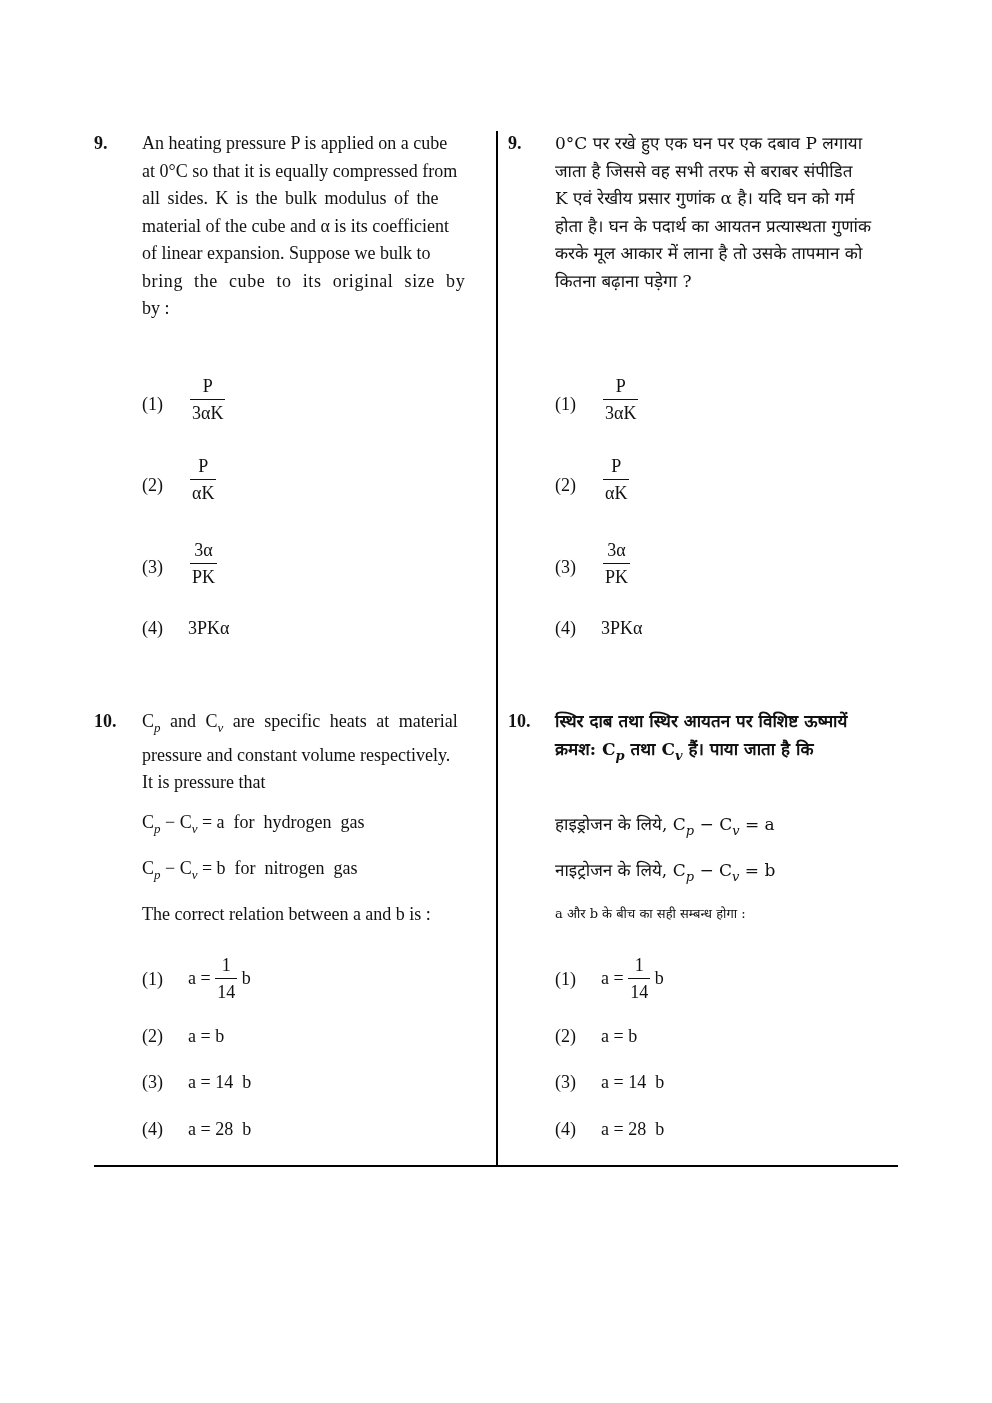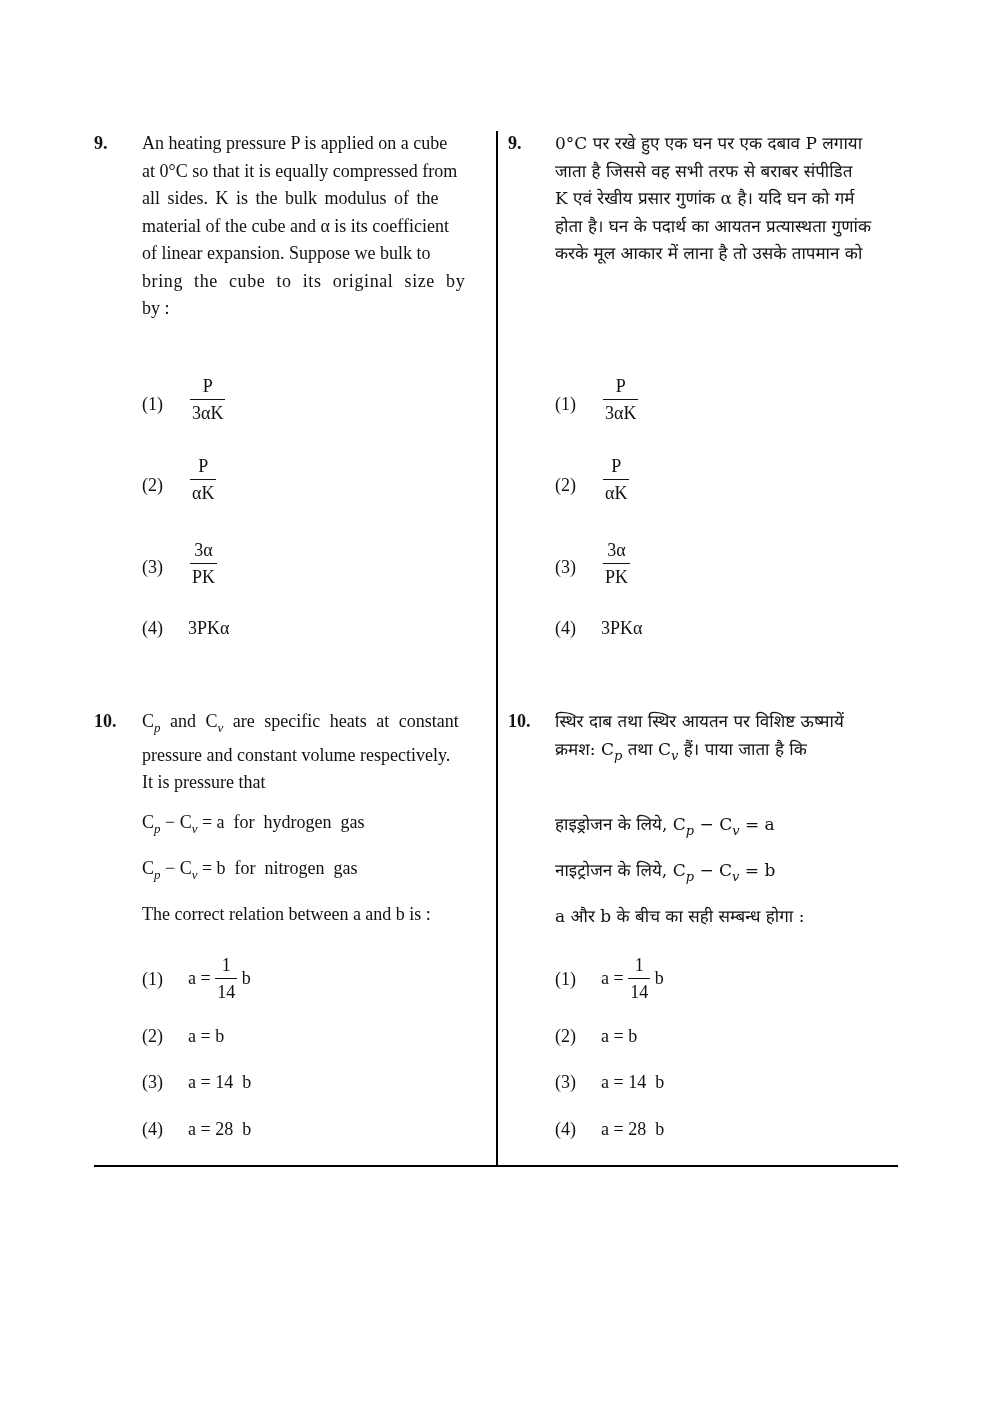--- a/index.html
+++ b/index.html
@@ -60,21 +60,21 @@
       <span class="num">3α</span>
       <span class="bar"></span>
       <span class="den">PK</span>
     </span>
 </div>
 <div class="abs optnum" style="left:142px;top:618px;">(4)</div>
 <div class="abs optval" style="left:188px;top:618px;">3PKα</div>
 
 <div class="abs qnum" style="left:94px;top:711px;">10.</div>
 <div class="abs para" style="left:142px;top:708px;width:342px;">
-  <div style="word-spacing:5px;"><span>C</span><sub>p</sub><span> and C</span><sub>v</sub><span> are specific heats at constant</span></div>
+  <div style="word-spacing:5px;"><span>C</span><sub>p</sub><span> and C</span><sub>v</sub><span> are specific heats at material</span></div>
   <div>pressure and constant volume respectively.</div>
   <div>It is pressure that</div>
 </div>
 <div class="abs line" style="left:142px;top:812px;">
   <span>C</span><sub>p</sub><span> − C</span><sub>v</sub><span style="white-space:pre;"> = a  for  hydrogen  gas</span>
 </div>
 <div class="abs line" style="left:142px;top:858px;">
   <span>C</span><sub>p</sub><span> − C</span><sub>v</sub><span style="white-space:pre;"> = b  for  nitrogen  gas</span>
 </div>
 <div class="abs line" style="left:142px;top:904px;">The correct relation between a and b is :</div>
@@ -96,20 +96,21 @@
 <div class="abs optnum" style="left:142px;top:1119px;">(4)</div>
 <div class="abs optval" style="left:188px;top:1119px;white-space:pre;">a = 28  b</div>
 
 <div class="abs qnum" style="left:508px;top:133px;">9.</div>
 <div class="abs para-hi" style="left:555px;top:130px;width:343px;">
   <div>0°C पर रखे हुए एक घन पर एक दबाव P लगाया</div>
   <div>जाता है जिससे वह सभी तरफ से बराबर संपीडित</div>
   <div>K एवं रेखीय प्रसार गुणांक α है।  यदि घन को गर्म</div>
   <div>होता है।  घन के पदार्थ का आयतन प्रत्यास्थता गुणांक</div>
   <div>करके मूल आकार में लाना है तो उसके तापमान को</div>
+  <div>कितना बढ़ाना पड़ेगा ?</div>
 </div>
 
 <div class="abs optnum" style="left:555px;top:394px;">(1)</div>
 <div class="abs" style="left:603px;top:376px;">
   <span class="frac">
       <span class="num">P</span>
       <span class="bar"></span>
       <span class="den">3αK</span>
     </span>
 </div>
@@ -126,31 +127,31 @@
   <span class="frac">
       <span class="num">3α</span>
       <span class="bar"></span>
       <span class="den">PK</span>
     </span>
 </div>
 <div class="abs optnum" style="left:555px;top:618px;">(4)</div>
 <div class="abs optval" style="left:601px;top:618px;">3PKα</div>
 
 <div class="abs qnum" style="left:508px;top:711px;">10.</div>
-<div class="abs para-hi" style="left:555px;top:708px;width:343px;">
+<div class="abs para-hi" style="left:555px;top:708px;width:343px;font-weight:bold;">
   <div>स्थिर दाब तथा स्थिर आयतन पर विशिष्ट ऊष्मायें</div>
   <div><span>क्रमश: C</span><sub>p</sub><span> तथा C</span><sub>v</sub><span> हैं।  पाया जाता है कि</span></div>
 </div>
 <div class="abs line" style="left:555px;top:812px;font-family:'DejaVu Serif','Liberation Serif',serif;font-size:17px;">
   <span>हाइड्रोजन के लिये, C</span><sub>p</sub><span> − C</span><sub>v</sub><span> = a</span>
 </div>
 <div class="abs line" style="left:555px;top:858px;font-family:'DejaVu Serif','Liberation Serif',serif;font-size:17px;">
   <span>नाइट्रोजन के लिये, C</span><sub>p</sub><span> − C</span><sub>v</sub><span> = b</span>
 </div>
-<div class="abs line" style="left:555px;top:904px;font-family:'DejaVu Serif','Liberation Serif',serif;font-size:17px;">a और b के बीच का सही सम्बन्ध होगा :</div>
+<div class="abs line" style="left:555px;top:904px;font-family:'DejaVu Serif','Liberation Serif',serif;font-size:13px;">a और b के बीच का सही सम्बन्ध होगा :</div>
 
 <div class="abs optnum" style="left:555px;top:969px;">(1)</div>
 <div class="abs optval" style="left:601px;top:955px;display:flex;align-items:center;">
   <span style="white-space:pre;">a = </span>
   <span class="frac">
       <span class="num">1</span>
       <span class="bar"></span>
       <span class="den">14</span>
     </span>
   <span style="white-space:pre;"> b</span>

